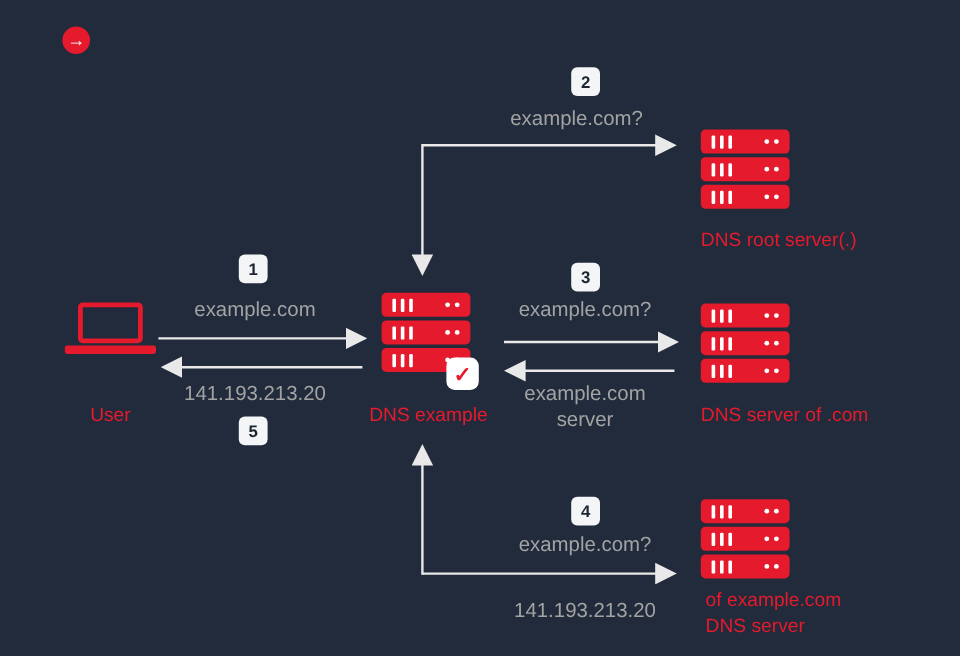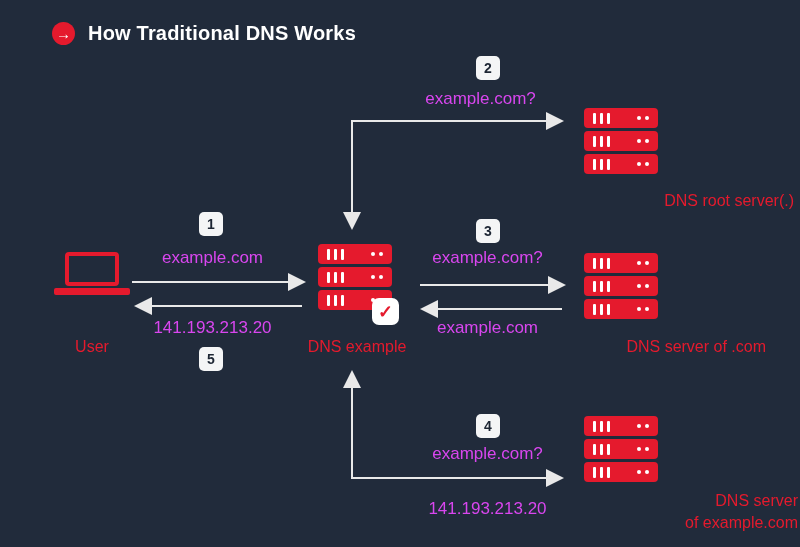--- a/index.html
+++ b/index.html
@@ -3,23 +3,23 @@
 <meta charset="utf-8">
 <style>
   html,body{margin:0;padding:0;background:#212b3b;}
   .canvas{position:relative;width:800px;height:547px;background:#212b3b;font-family:"Liberation Sans",sans-serif;overflow:hidden;}
   .arrows{position:absolute;left:0;top:0;width:800px;height:547px;pointer-events:none;}
   .flow{stroke:#e9e9e9;stroke-width:2;fill:none;}
   .header{position:absolute;left:52px;top:22px;display:flex;align-items:center;gap:13px;}
   .title-icon{width:23px;height:23px;border-radius:50%;background:#e51a2d;color:#fff;font-size:15px;font-weight:700;display:flex;align-items:center;justify-content:center;}
   .title{margin:0;font-size:20px;font-weight:700;color:#ffffff;letter-spacing:.2px;}
   .badge{position:absolute;width:24px;height:24px;border-radius:5px;background:#f4f5f6;color:#1c2533;font-size:14px;font-weight:700;display:flex;align-items:center;justify-content:center;}
-  .flow-text{position:absolute;color:#d946ef;font-size:17px;text-align:center;line-height:22px;}
+  .flow-text{position:absolute;color:#a3a3a3;font-size:17px;text-align:center;line-height:22px;}
   .flow-text span{display:block;}
-  .node-label{position:absolute;color:#e51a2d;font-size:16px;line-height:22px;text-align:right;}
+  .node-label{position:absolute;color:#e51a2d;font-size:16px;line-height:22px;}
   .node-label span{display:block;}
   .center{text-align:center;}
   .server{position:absolute;width:74px;}
   .srv-row{height:20px;background:#e51a2d;border-radius:4px;margin-bottom:3px;display:flex;align-items:center;justify-content:space-between;padding:0 9px;box-sizing:border-box;}
   .bars{display:flex;gap:4px;}
   .bars i{width:3px;height:11px;background:#ffffff;border-radius:1px;}
   .dots{display:flex;gap:4px;}
   .dots i{width:4px;height:4px;background:#ffffff;border-radius:50%;}
   .laptop{position:absolute;left:54px;top:252px;width:76px;}
   .laptop-screen{width:54px;height:34px;border:4px solid #e51a2d;border-radius:4px;margin:0 auto;box-sizing:border-box;}
@@ -42,35 +42,35 @@
     <path class="flow" d="M352 121 H560" marker-end="url(#ah)"></path>
     <path class="flow" d="M352 120 V226" marker-end="url(#ah)"></path>
     <path class="flow" d="M420 285 H562" marker-end="url(#ah)"></path>
     <path class="flow" d="M562 309 H424" marker-end="url(#ah)"></path>
     <path class="flow" d="M352 478 H560" marker-end="url(#ah)"></path>
     <path class="flow" d="M352 479 V374" marker-end="url(#ah)"></path>
   </svg>
 
   <div class="header">
     <span class="title-icon">→</span>
-    <h1 class="title">How Traditional DNS Works</h1>
   </div>
 
   <div class="badge" style="left:199px;top:212px;">1</div>
   <div class="badge" style="left:476px;top:56px;">2</div>
   <div class="badge" style="left:476px;top:219px;">3</div>
   <div class="badge" style="left:476px;top:414px;">4</div>
   <div class="badge" style="left:199px;top:347px;">5</div>
 
   <div class="flow-text" style="left:120px;top:247px;width:185px;">example.com</div>
   <div class="flow-text" style="left:120px;top:317px;width:185px;">141.193.213.20</div>
   <div class="flow-text" style="left:393px;top:88px;width:175px;">example.com?</div>
   <div class="flow-text" style="left:400px;top:247px;width:175px;">example.com?</div>
   <div class="flow-text" style="left:400px;top:317px;width:175px;">
     <span>example.com</span>
+    <span>server</span>
   </div>
   <div class="flow-text" style="left:400px;top:443px;width:175px;">example.com?</div>
   <div class="flow-text" style="left:400px;top:498px;width:175px;">141.193.213.20</div>
 
   <div class="laptop">
     <div class="laptop-screen"></div>
     <div class="laptop-base"></div>
   </div>
   <div class="node-label center" style="left:30px;top:336px;width:124px;">User</div>
 
@@ -177,21 +177,21 @@
           <i></i>
           <i></i>
           <i></i>
         </span>
         <span class="dots">
           <i></i>
           <i></i>
         </span>
       </div>
   </div>
-  <div class="node-label" style="left:556px;top:336px;width:210px;">DNS server of .com</div>
+  <div class="node-label" style="left:584px;top:336px;width:210px;">DNS server of .com</div>
 
   <div class="server" style="left:584px;top:416px;">
     <div class="srv-row">
         <span class="bars">
           <i></i>
           <i></i>
           <i></i>
         </span>
         <span class="dots">
           <i></i>
@@ -215,17 +215,17 @@
           <i></i>
           <i></i>
         </span>
         <span class="dots">
           <i></i>
           <i></i>
         </span>
       </div>
   </div>
   <div class="node-label" style="left:588px;top:490px;width:210px;">
+    <span>of example.com</span>
     <span>DNS server</span>
-    <span>of example.com</span>
   </div>
 
 </div>
 
 </body></html>

